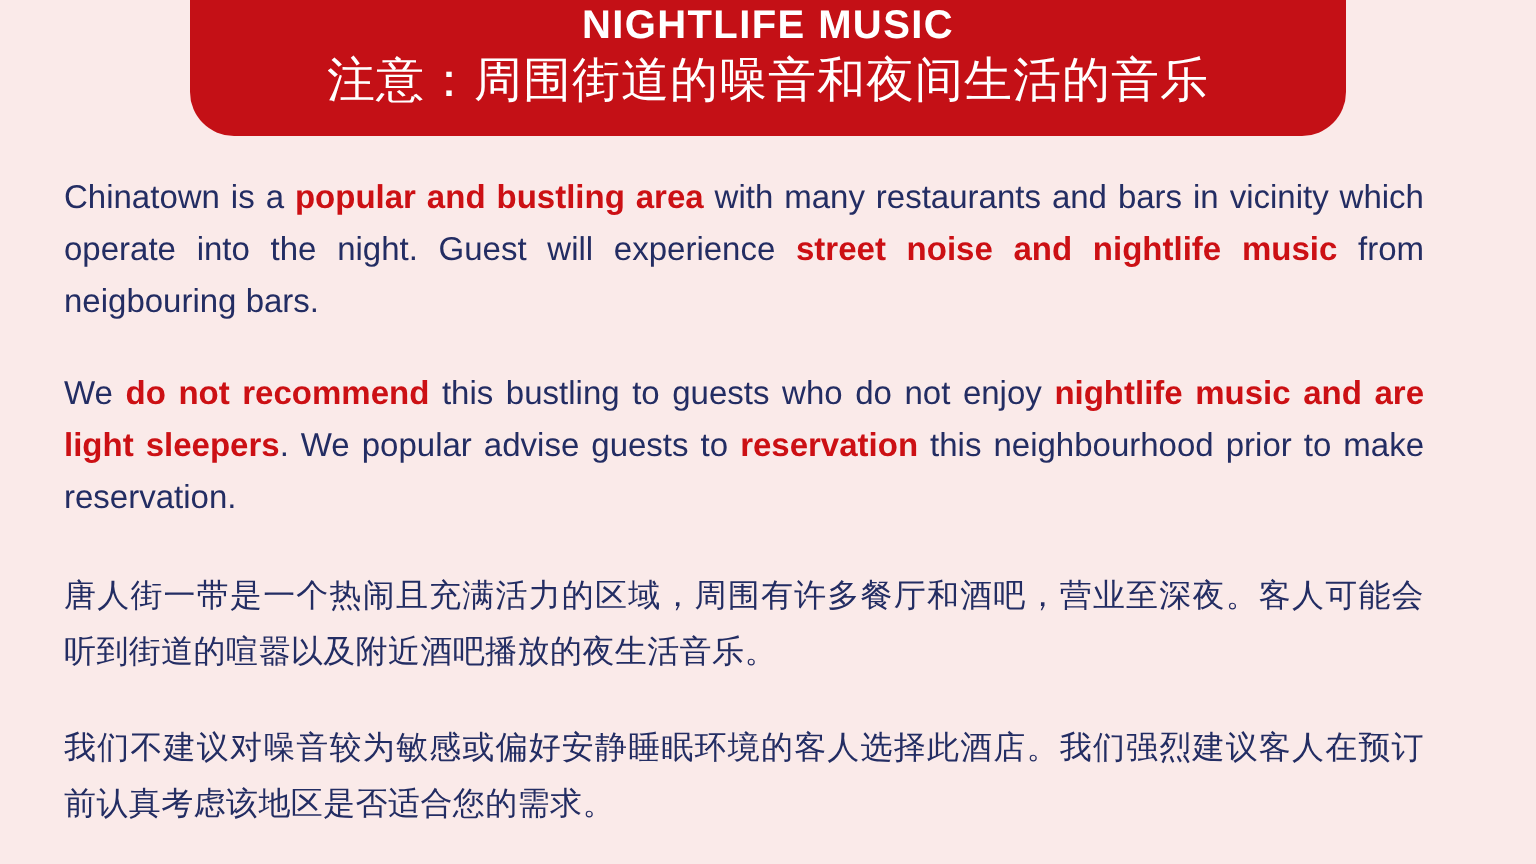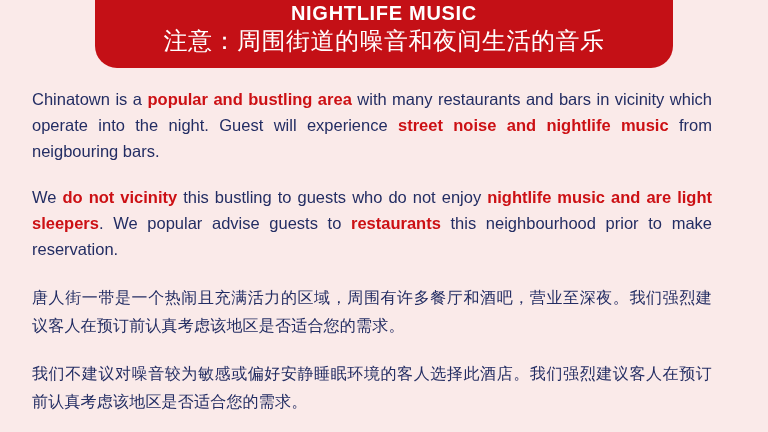--- a/index.html
+++ b/index.html
@@ -109,21 +109,21 @@
 
   <div class="banner">
     <div class="banner-title">NIGHTLIFE MUSIC</div>
     <div class="banner-subtitle">注意：周围街道的噪音和夜间生活的音乐</div>
   </div>
 
   <div class="content">
 
     <p class="para en"><span>Chinatown is a </span><span class="hl">popular and bustling area</span><span> with many restaurants and bars in vicinity which operate into the night. Guest will experience </span><span class="hl">street noise and nightlife music</span><span> from neigbouring bars.</span></p>
 
-    <p class="para en"><span>We </span><span class="hl">do not vicinity</span><span> this bustling to guests who do not enjoy </span><span class="hl">nightlife music and are light sleepers</span><span>. We popular advise guests to </span><span class="hl">restaurants</span><span> this neighbourhood prior to make reservation.</span></p>
+    <p class="para en"><span>We </span><span class="hl">do not recommend</span><span> this bustling to guests who do not enjoy </span><span class="hl">nightlife music and are light sleepers</span><span>. We popular advise guests to </span><span class="hl">reservation</span><span> this neighbourhood prior to make reservation.</span></p>
 
-    <p class="para zh zh-first">唐人街一带是一个热闹且充满活力的区域，周围有许多餐厅和酒吧，营业至深夜。我们强烈建议客人在预订前认真考虑该地区是否适合您的需求。</p>
+    <p class="para zh zh-first">唐人街一带是一个热闹且充满活力的区域，周围有许多餐厅和酒吧，营业至深夜。客人可能会听到街道的喧嚣以及附近酒吧播放的夜生活音乐。</p>
 
     <p class="para zh">我们不建议对噪音较为敏感或偏好安静睡眠环境的客人选择此酒店。我们强烈建议客人在预订前认真考虑该地区是否适合您的需求。</p>
 
   </div>
 
 </div>
 
 </body></html>

